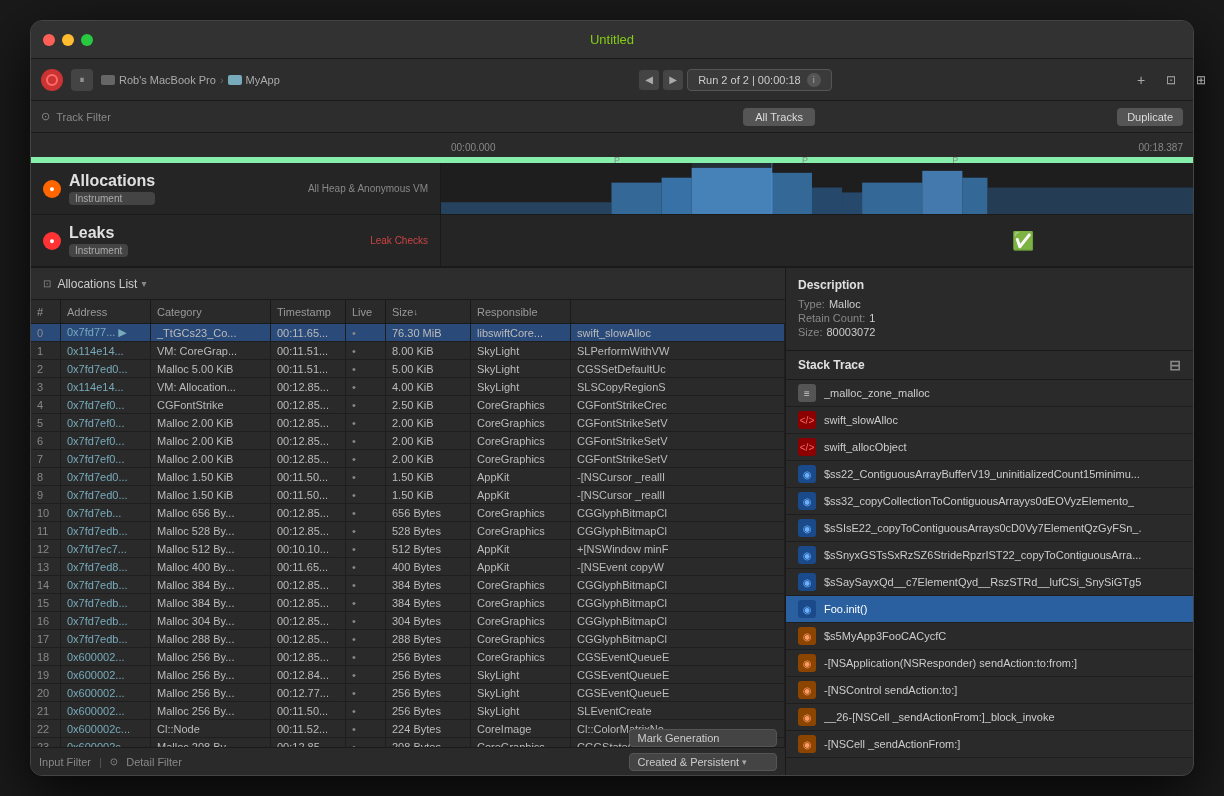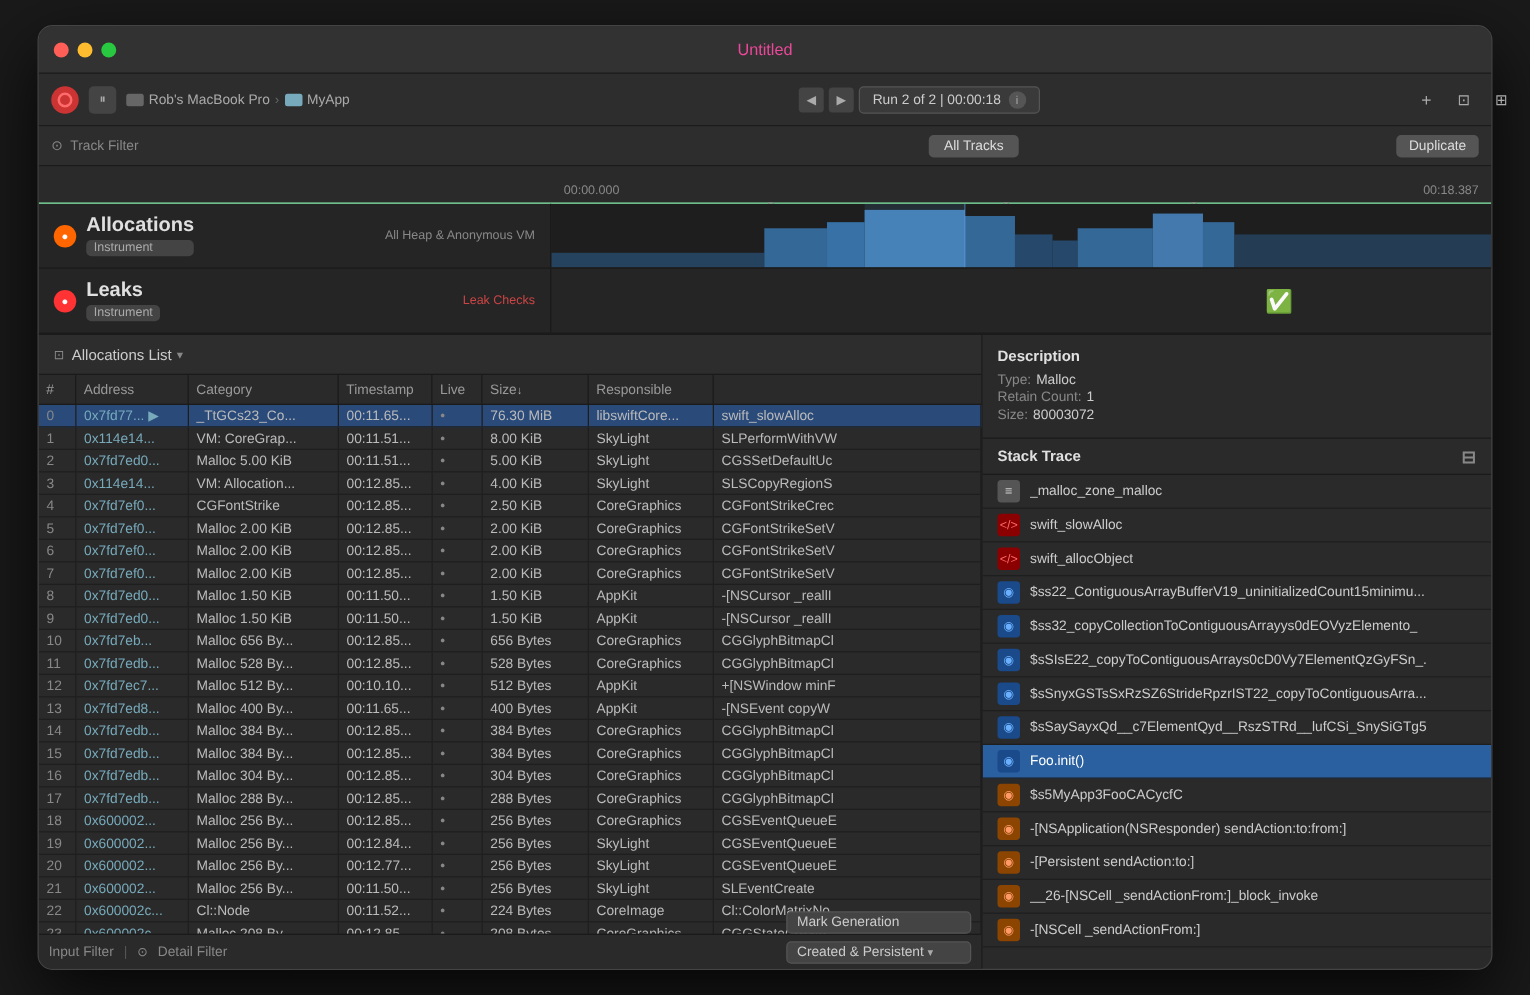--- a/index.html
+++ b/index.html
@@ -44,21 +44,21 @@
     .traffic-light {
       width: 12px;
       height: 12px;
       border-radius: 50%;
     }
     .tl-red { background: #ff5f57; }
     .tl-yellow { background: #febc2e; }
     .tl-green { background: #28c840; }
     .title-bar-title {
       font-size: 13px;
-      color: #ec4899;
+      color: #84cc16;
       font-weight: 500;
     }
     .toolbar {
       background: #2d2d2d;
       height: 42px;
       display: flex;
       align-items: center;
       padding: 0 10px;
       border-bottom: 1px solid #1a1a1a;
       gap: 8px;
@@ -186,21 +186,21 @@
     .tracks-area {
       background: #252525;
       flex-shrink: 0;
       border-bottom: 1px solid #1a1a1a;
     }
     .timeline-header {
       height: 30px;
       background: #2a2a2a;
       display: flex;
       align-items: flex-end;
-      border-bottom: 1px solid #86efac;
+      border-bottom: 6px solid #86efac;
     }
     .timeline-label-area {
       width: 410px;
       border-right: 1px solid #1a1a1a;
     }
     .timeline-scale {
       flex: 1;
       display: flex;
       align-items: flex-end;
       padding-bottom: 4px;
@@ -931,21 +931,21 @@
             <div class="stack-item">
               <div class="stack-icon si-orange">◉</div>
               <span class="stack-text">$s5MyApp3FooCACycfC</span>
             </div>
             <div class="stack-item">
               <div class="stack-icon si-orange">◉</div>
               <span class="stack-text">-[NSApplication(NSResponder) sendAction:to:from:]</span>
             </div>
             <div class="stack-item">
               <div class="stack-icon si-orange">◉</div>
-              <span class="stack-text">-[Persistent sendAction:to:]</span>
+              <span class="stack-text">-[NSControl sendAction:to:]</span>
             </div>
             <div class="stack-item">
               <div class="stack-icon si-orange">◉</div>
               <span class="stack-text">__26-[NSCell _sendActionFrom:]_block_invoke</span>
             </div>
             <div class="stack-item">
               <div class="stack-icon si-orange">◉</div>
               <span class="stack-text">-[NSCell _sendActionFrom:]</span>
             </div>
           </div>

